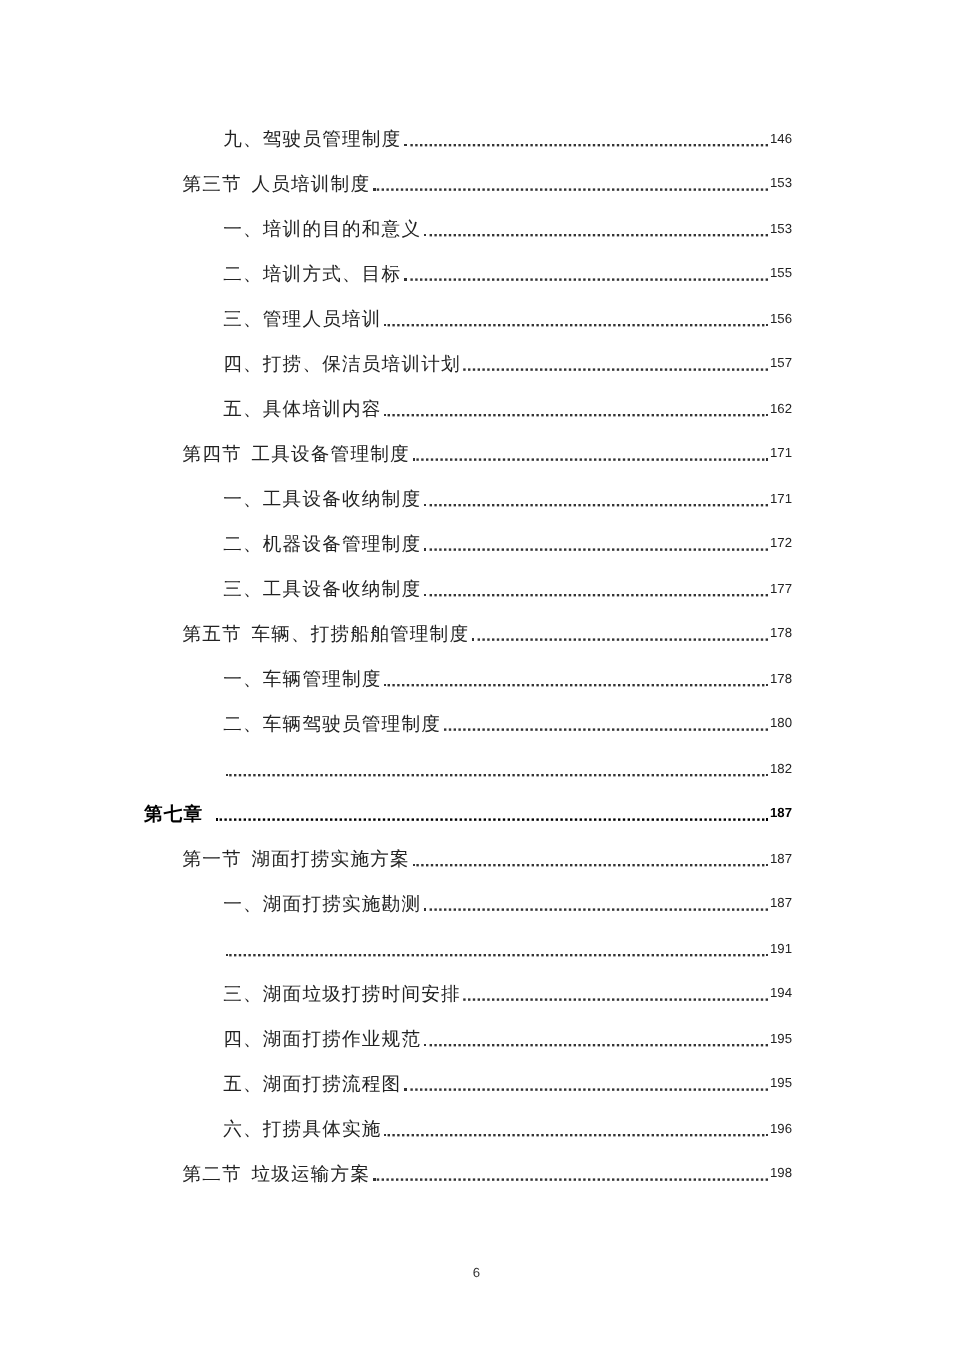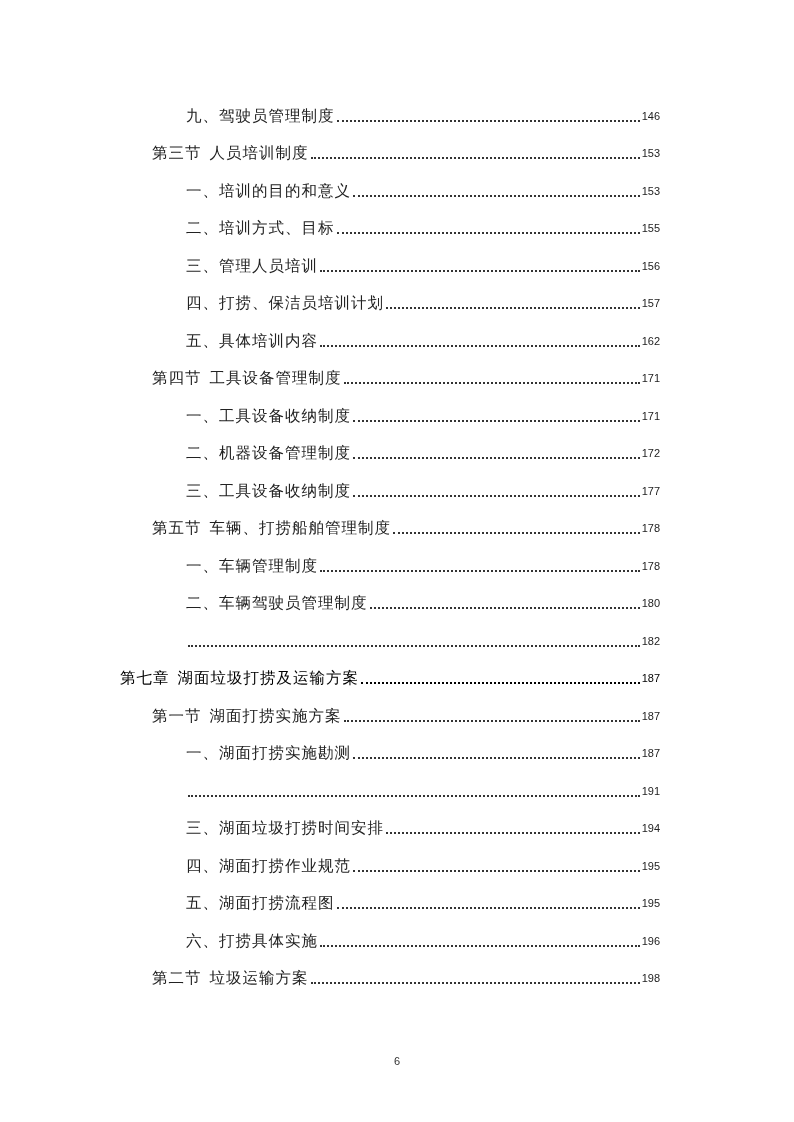--- a/index.html
+++ b/index.html
@@ -1,21 +1,21 @@
 <!DOCTYPE html>
 <html><head>
   <meta charset="utf-8">
   <style>
     html, body { margin: 0; padding: 0; background: #ffffff; }
     body { width: 794px; height: 1122px; position: relative; overflow: hidden; font-family: "DejaVu Sans", "Liberation Sans", sans-serif; color: #222; }
     .toc { position: absolute; left: 0; top: 102px; width: 794px; }
     .toc-row { position: absolute; height: 24px; display: flex; align-items: flex-end; font-size: 15.5px; line-height: 20px; right: 134px; white-space: nowrap; }
     .toc-row.lvl-sub { left: 186px; }
     .toc-row.lvl-sec { left: 152px; text-align: center; }
-    .toc-row.lvl-ch { left: 120px; font-weight: normal; color: #000; }
+    .toc-row.lvl-ch { left: 120px; font-weight: bold; color: #000; }
     .toc-row .label { flex: 0 0 auto; letter-spacing: 1px; }
     .toc-row .sep { display: inline-block; width: 8px; }
     .toc-row .leader { flex: 1 1 auto; overflow: hidden; margin: 0 2px 4px 2px; height: 8px; border-bottom: 2px dotted #333; }
     .toc-row.lvl-ch .leader { border-bottom: 2.5px dotted #000; }
     .toc-row .page { flex: 0 0 auto; font-family: "Liberation Sans", sans-serif; font-size: 11px; }
     .footer-page { position: absolute; top: 1055px; left: 0; width: 794px; text-align: center; font-size: 11px; font-family: "Liberation Sans", sans-serif; color: #333; }
   </style>
 </head>
 <body>
 
@@ -96,21 +96,20 @@
       <span class="leader"></span>
       <span class="page">180</span>
     </div>
   <div class="toc-row lvl-sub" style="top:525px">
       <span class="leader"></span>
       <span class="page">182</span>
     </div>
   <div class="toc-row lvl-ch" style="top:562px">
       <span class="label">第七章</span>
       <span class="sep"></span>
-      <span class="label">湖面垃圾打捞及运输方案</span>
       <span class="leader"></span>
       <span class="page">187</span>
     </div>
   <div class="toc-row lvl-sec" style="top:600px">
       <span class="label">第一节</span>
       <span class="sep"></span>
       <span class="label">湖面打捞实施方案</span>
       <span class="leader"></span>
       <span class="page">187</span>
     </div>

